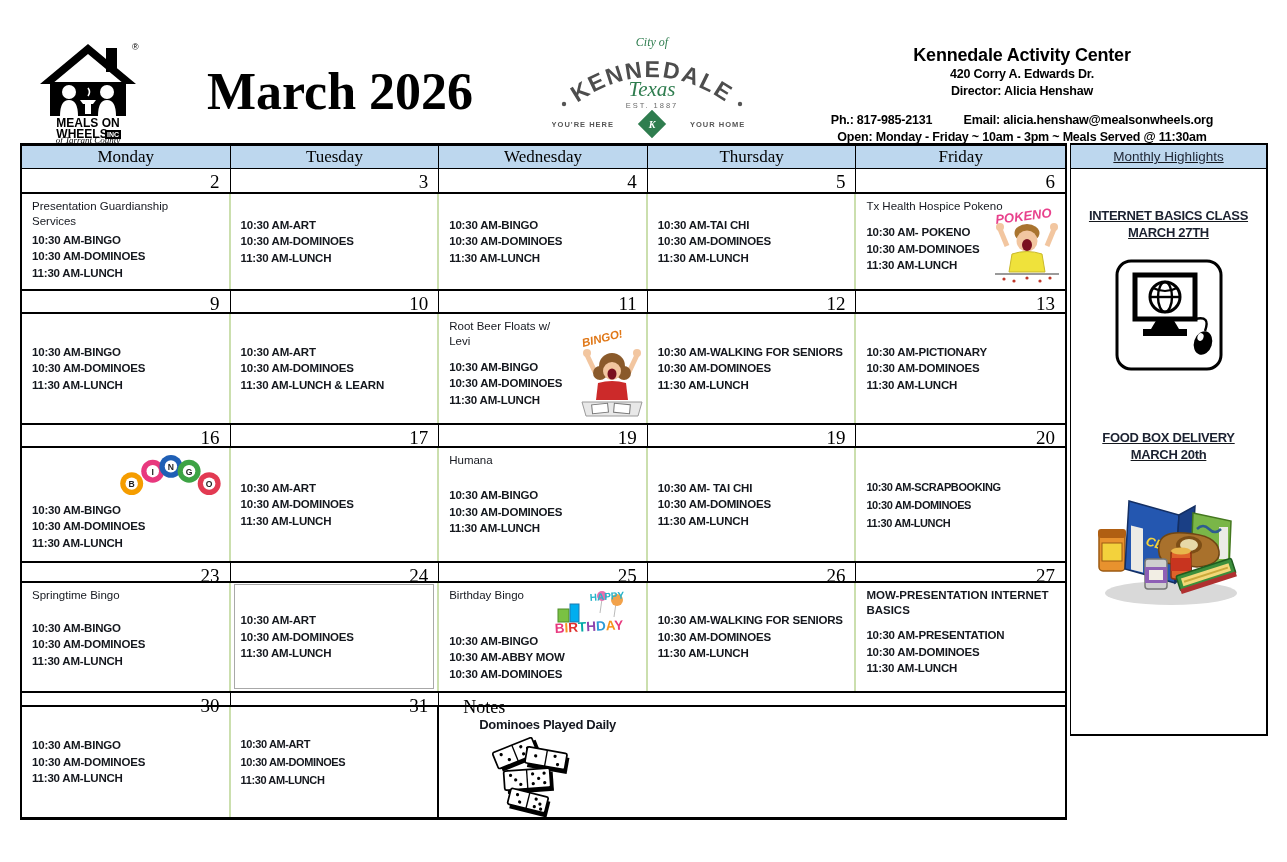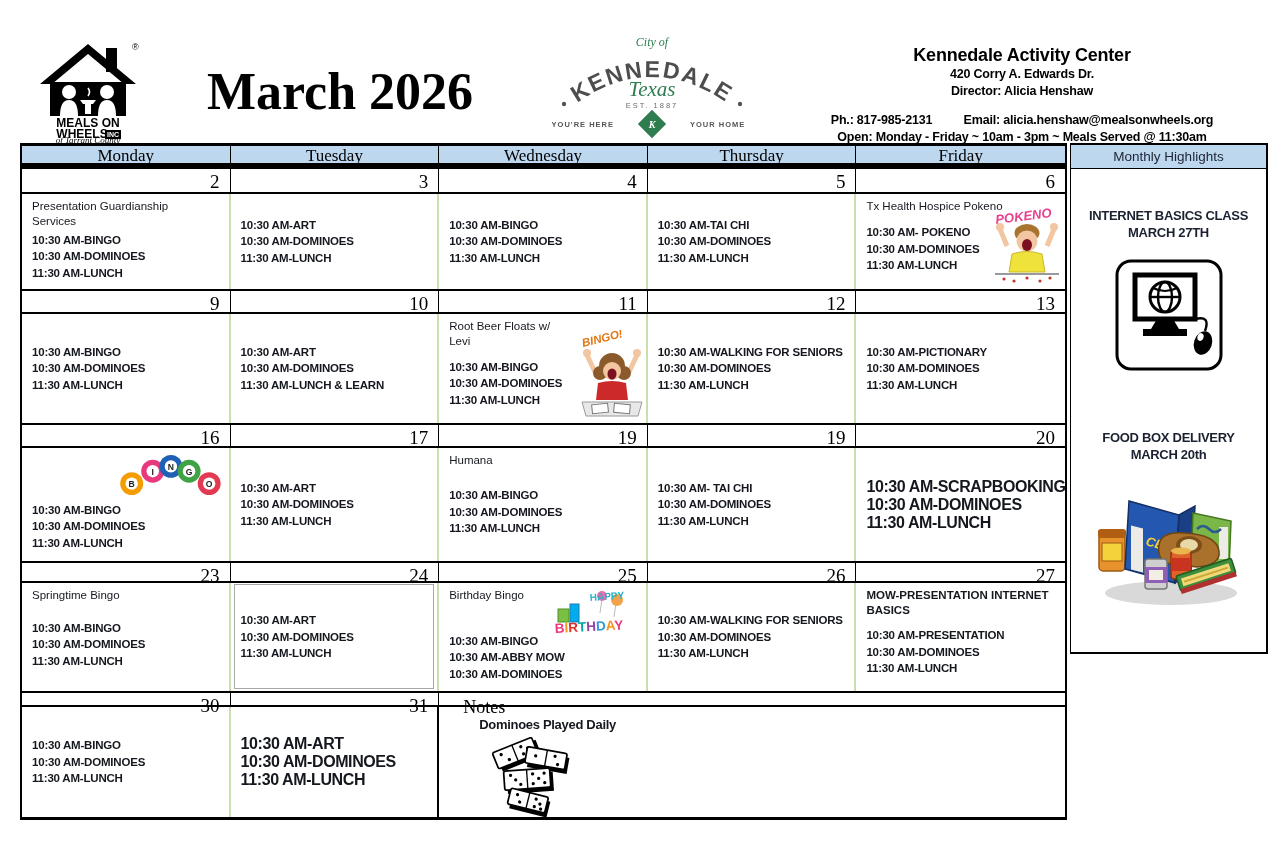--- a/index.html
+++ b/index.html
@@ -14,50 +14,50 @@
   .info{position:absolute;left:768px;top:44px;width:508px;text-align:center;color:#000;}
   .info .nm{font:700 18px/22px "Liberation Sans",sans-serif;letter-spacing:-0.2px;}
   .info .ln{font:700 12.5px/16.5px "Liberation Sans",sans-serif;letter-spacing:-0.2px;}
   .info .pair span{display:inline-block;}
   .info .pair span+span{margin-left:28px;margin-top:13px;}
 
   
   .cal{position:absolute;left:20px;top:143px;width:1047px;box-sizing:border-box;
        border:2px solid #000;border-top-width:3px;border-bottom-width:3px;background:#fff;}
   .band{display:grid;grid-template-columns:repeat(5,1fr);box-sizing:border-box;}
-  .band.hdr{height:23px;background:#bdd7ee;border-bottom:6px solid #000000;}
+  .band.hdr{height:23px;background:#bdd7ee;border-bottom:1px solid #000000;}
   .band.hdr .dh{display:flex;align-items:center;justify-content:center;
        font:400 17px "Liberation Serif",serif;color:#000;border-right:1px solid #000;}
   .band.hdr .dh:last-child{border-right:none;}
   .band.nums{border-top:2px solid #000;border-bottom:2px solid #000;background:#fff;}
   .band.nums .num{font:400 19px/23px "Liberation Serif",serif;color:#000;
        text-align:right;padding:1px 10px 0 0;border-right:1px solid #000;}
   .band.nums .num:last-child{border-right:none;}
   .band.wk1 .num{border-top:none;}
   .band.content{background:#fff;}
   .cell{position:relative;display:flex;flex-direction:column;box-sizing:border-box;
        padding:5px 3px 5px 10px;border-right:2px solid #cbdfae;overflow:hidden;}
   .cell:last-child{border-right:none;}
   .note{font:400 11.5px/15px "Liberation Sans",sans-serif;color:#15181f;}
   .note.bold{font-weight:700;}
   .events{margin:auto 0;font:700 11.5px/16.5px "Liberation Sans",sans-serif;
        color:#14171d;letter-spacing:-0.2px;}
   .events div{white-space:nowrap;}
-  .events.big{font-size:16px;line-height:18px;letter-spacing:-0.4px;}
+  .events.big{font-size:11px;line-height:18px;letter-spacing:-0.4px;}
   .selbox{position:absolute;top:1px;left:3px;right:3px;bottom:2px;border:1px solid #a8a8a8;pointer-events:none;}
   .clip-tr{position:absolute;top:12px;right:1px;}
   .band.last{grid-template-columns:1fr 1fr 3fr;}
   .notes-label{font:400 18px/24px "Liberation Serif",serif;color:#000;padding:2px 0 12px 24px;text-align:left;}
   .cell.blackright{border-right:2px solid #000;}
   .notes-cell{padding:10px 10px 6px 40px;border-right:none;}
   .notes-text{font:700 13px/16px "Liberation Sans",sans-serif;letter-spacing:-0.3px;color:#15181f;}
 
   
-  .sidebar{position:absolute;left:1070px;top:143px;width:198px;height:511px;box-sizing:border-box;
-       border:2px solid #000;border-left-width:1px;background:#fff;}
+  .sidebar{position:absolute;left:1070px;top:143px;width:198px;height:593px;box-sizing:border-box;
+       border:2px solid #000;border-left-width:1px;background:#fff;text-decoration:underline;}
   .sb-head{height:23px;background:#bdd7ee;border-bottom:1px solid #000;display:flex;
        align-items:center;justify-content:center;font:400 13.5px "Liberation Sans",sans-serif;color:#1d2433;}
   .sb-h{margin:38px 8px 0;text-align:center;font:700 13px/17px "Liberation Sans",sans-serif;
        letter-spacing:-0.3px;color:#1b2130;}
   .sb-h.second{margin-top:56px;}
   .sb-svg{display:block;margin:16px auto 0;}
 
   svg text{font-family:"Liberation Sans",sans-serif;}
   .serif-it{font-family:"Liberation Serif",serif;font-style:italic;}
 </style>

